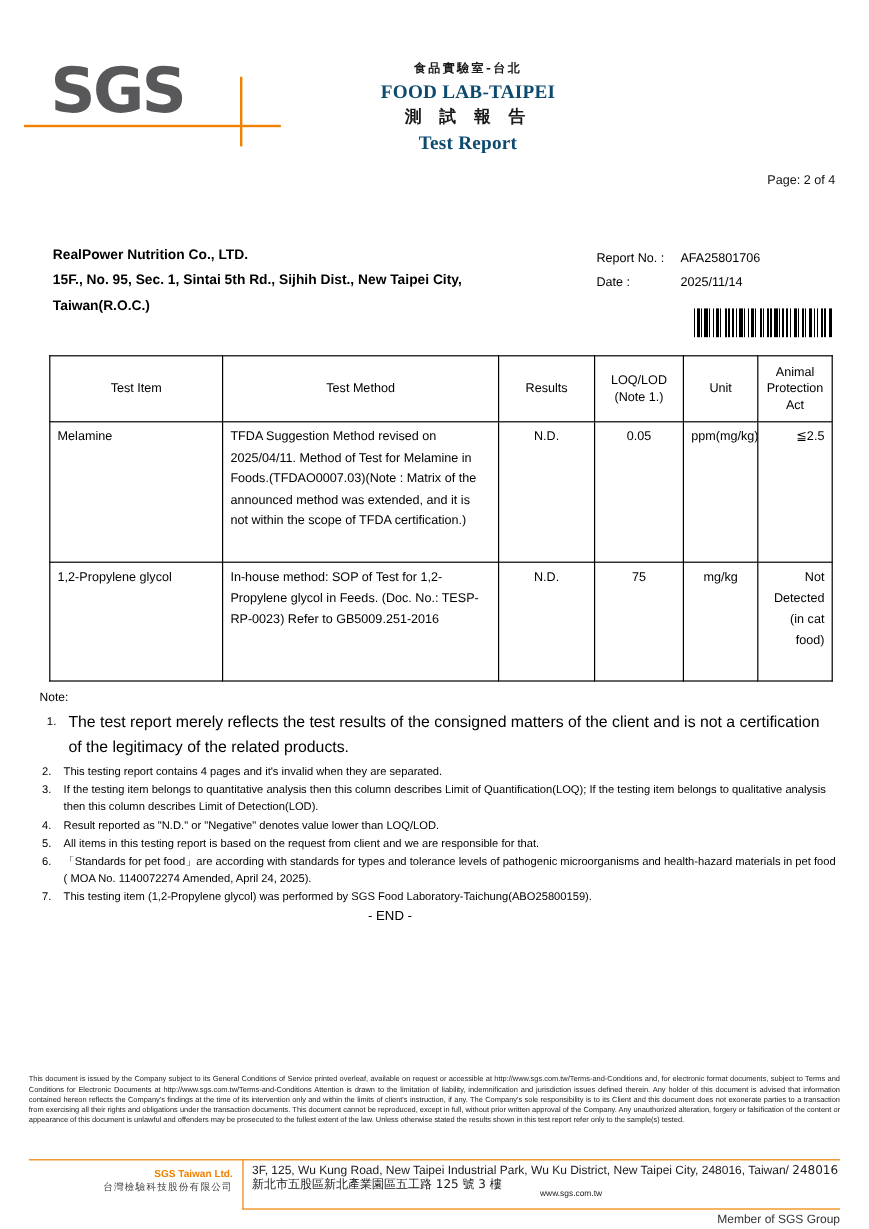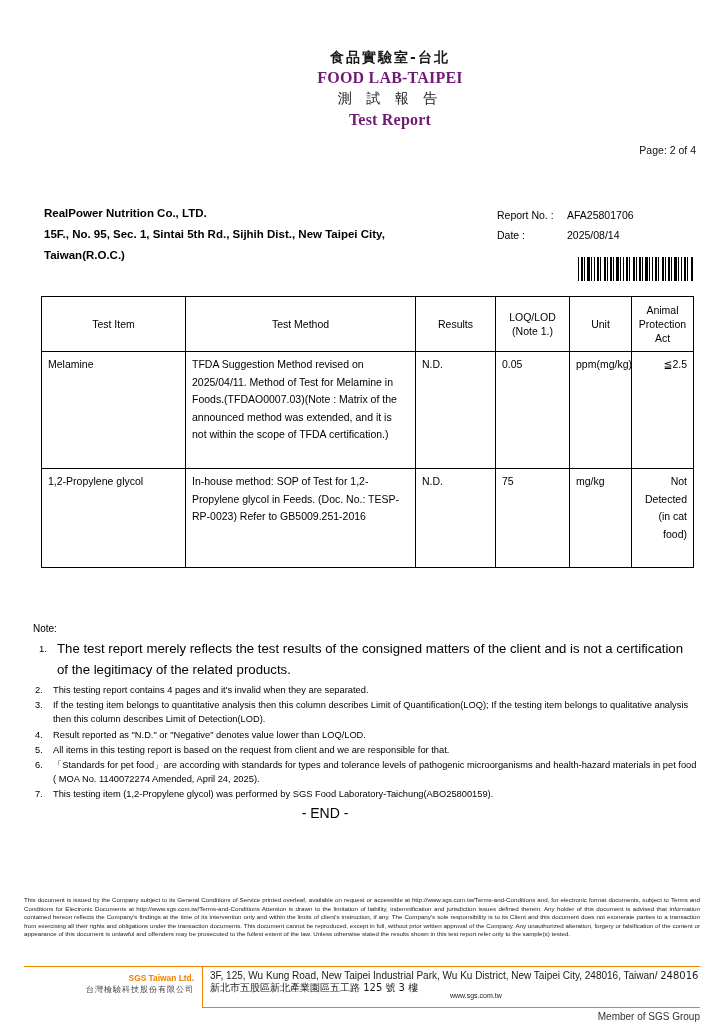--- a/index.html
+++ b/index.html
@@ -64,38 +64,38 @@
 
   .title-block {
     position: absolute;
     left: 240px;
     top: 48px;
     width: 300px;
     text-align: center;
   }
   .t-cn {
     font-family: "DejaVu Serif", serif;
-    font-size: 14px;
+    font-size: 10px;
     font-weight: bold;
     letter-spacing: 2px;
     line-height: 19px;
     color: #1a1a1a;
   }
   .t-en {
     font-family: "Liberation Serif", serif;
     font-size: 16px;
     font-weight: bold;
     line-height: 21px;
     letter-spacing: 0.2px;
-    color: #701a75;
+    color: #0c4a6e;
   }
   .t-cn2 {
     font-family: "DejaVu Serif", serif;
     font-size: 14px;
-    font-weight: normal;
+    font-weight: bold;
     letter-spacing: 5px;
     line-height: 21px;
     color: #1a1a1a;
   }
 
   .page-no {
     position: absolute;
     right: 28px;
     top: 144px;
     font-size: 10.5px;
@@ -170,37 +170,36 @@
   }
   .col-item   { width: 144px; }
   .col-method { width: 230px; }
   .col-result { width: 80px; }
   .col-loq    { width: 74px; }
   .col-unit   { width: 62px; }
   .col-apa    { width: 62px; }
 
   td.c-item   { text-align: left; }
   td.c-method { text-align: left; }
-  td.c-center { }
+  td.c-center { text-align: center; }
   td.c-right  { text-align: right; }
 
   .row1 td { height: 108px; }
   .row2 td { height: 90px; }
 
   
   .notes {
     position: absolute;
     left: 33px;
     top: 576px;
     width: 664px;
   }
   .notes-head {
     font-size: 10px;
     margin-bottom: 4px;
-    margin-top: 47px;
   }
   ol.note-list {
     list-style: none;
     margin: 0;
     padding: 0;
   }
   ol.note-list > li {
     position: relative;
     padding-left: 20px;
     font-size: 9.3px;
@@ -218,21 +217,21 @@
     padding-left: 24px;
     margin-bottom: 3px;
   }
   ol.note-list > li.big .num {
     font-size: 9.5px;
     top: 0px;
     left: 6px;
   }
   .end-mark {
     text-align: center;
-    font-size: 14px;
+    font-size: 11px;
     margin-top: 3px;
     padding-right: 80px;
   }
 
   
   .legal {
     position: absolute;
     left: 24px;
     top: 896px;
     width: 676px;
@@ -324,20 +323,25 @@
     font-size: 10px;
     color: #333;
   }
 </style>
 </head>
 <body>
 
 <div class="page">
 
   <div class="header">
+    <div class="logo-wrap">
+      <div class="logo-hline"></div>
+      <div class="logo-vline"></div>
+      <div class="logo-text">SGS</div>
+    </div>
 
     <div class="title-block">
       <div class="t-cn">食品實驗室-台北</div>
       <div class="t-en">FOOD LAB-TAIPEI</div>
       <div class="t-cn2">測 試 報 告</div>
       <div class="t-en">Test Report</div>
     </div>
 
     <div class="page-no">Page: 2 of 4</div>
   </div>
@@ -348,21 +352,21 @@
     <div>Taiwan(R.O.C.)</div>
   </div>
 
   <div class="report-meta">
     <div class="rm-row">
       <span class="rm-label">Report No. :</span>
       <span class="rm-value">AFA25801706</span>
     </div>
     <div class="rm-row">
       <span class="rm-label">Date :</span>
-      <span class="rm-value">2025/08/14</span>
+      <span class="rm-value">2025/11/14</span>
     </div>
   </div>
 
   <div class="barcode"></div>
 
   <table class="results">
     <colgroup>
       <col class="col-item">
         <col class="col-method">
         <col class="col-result">

